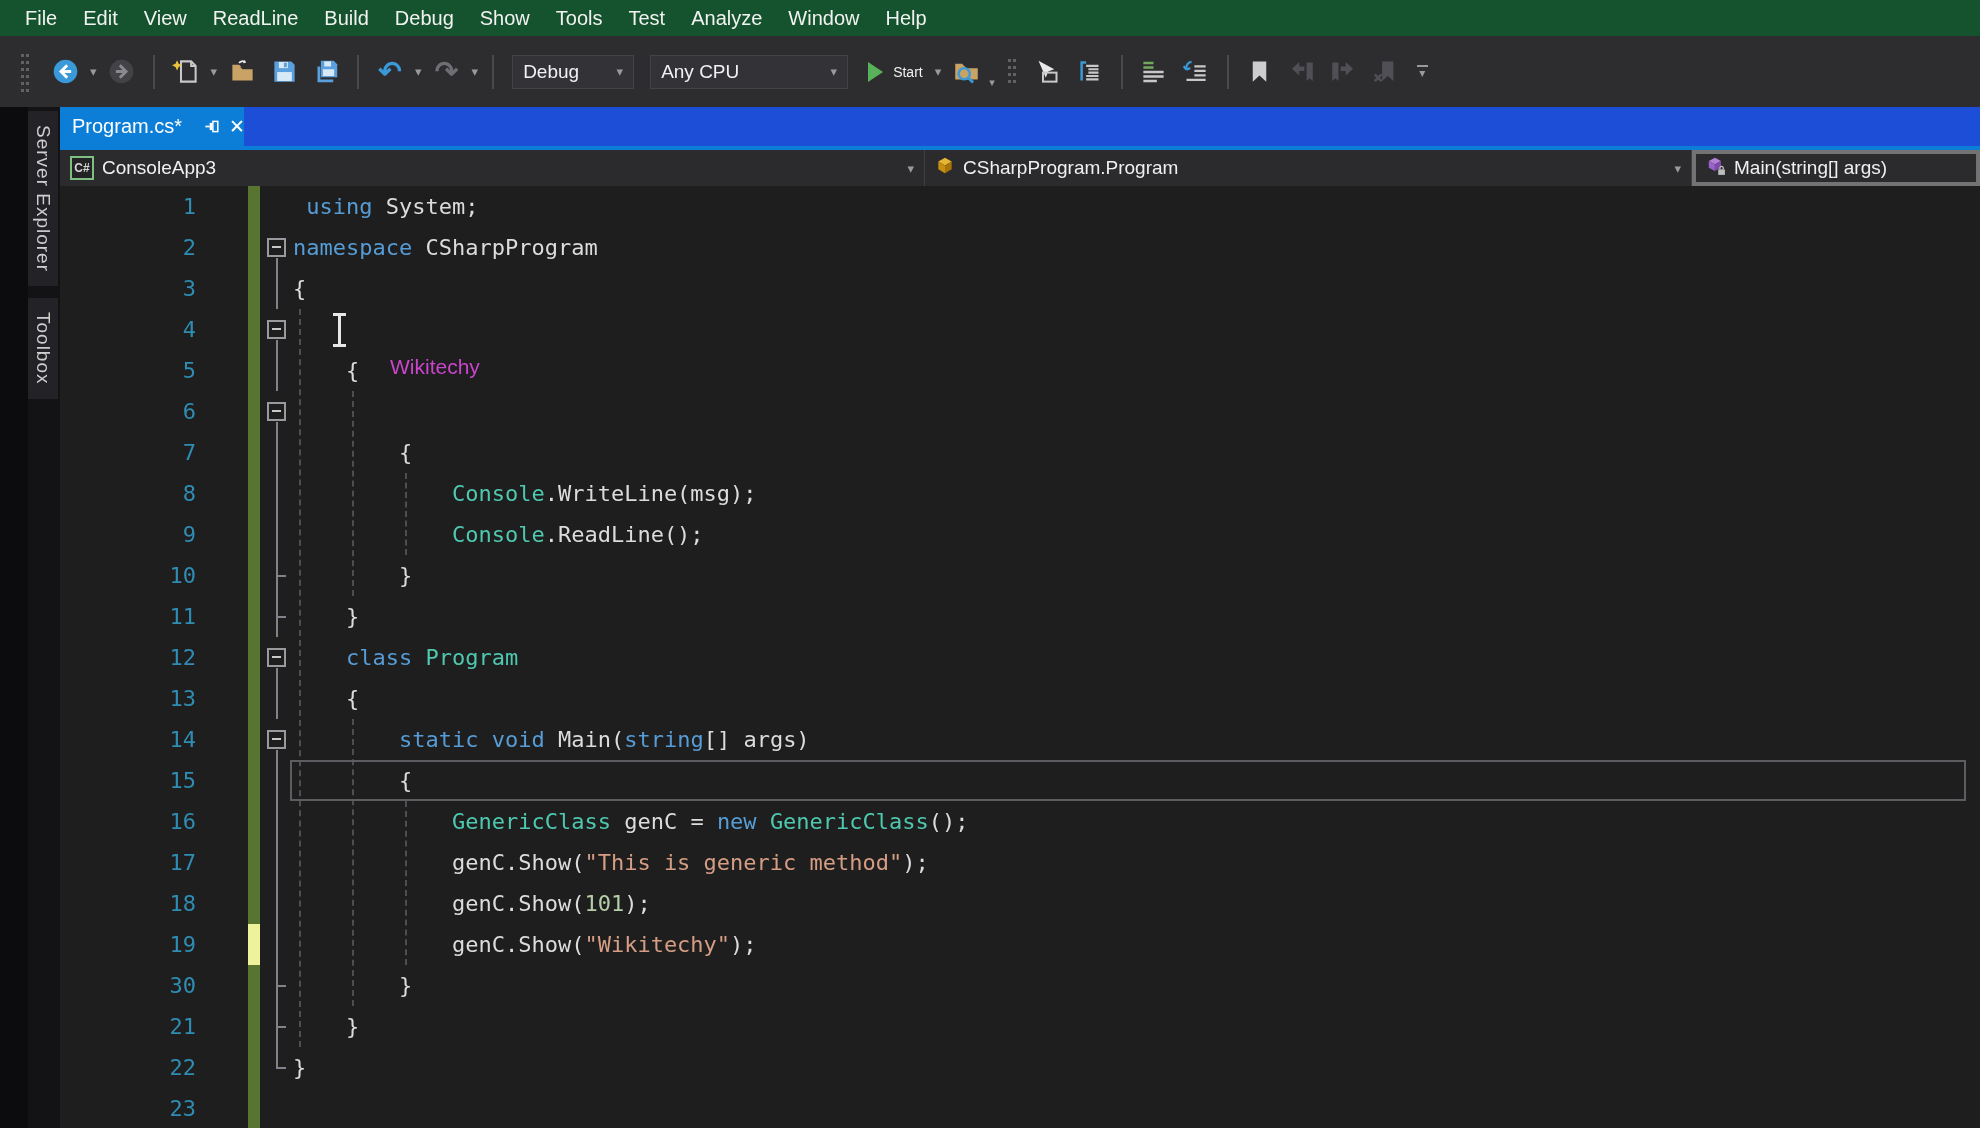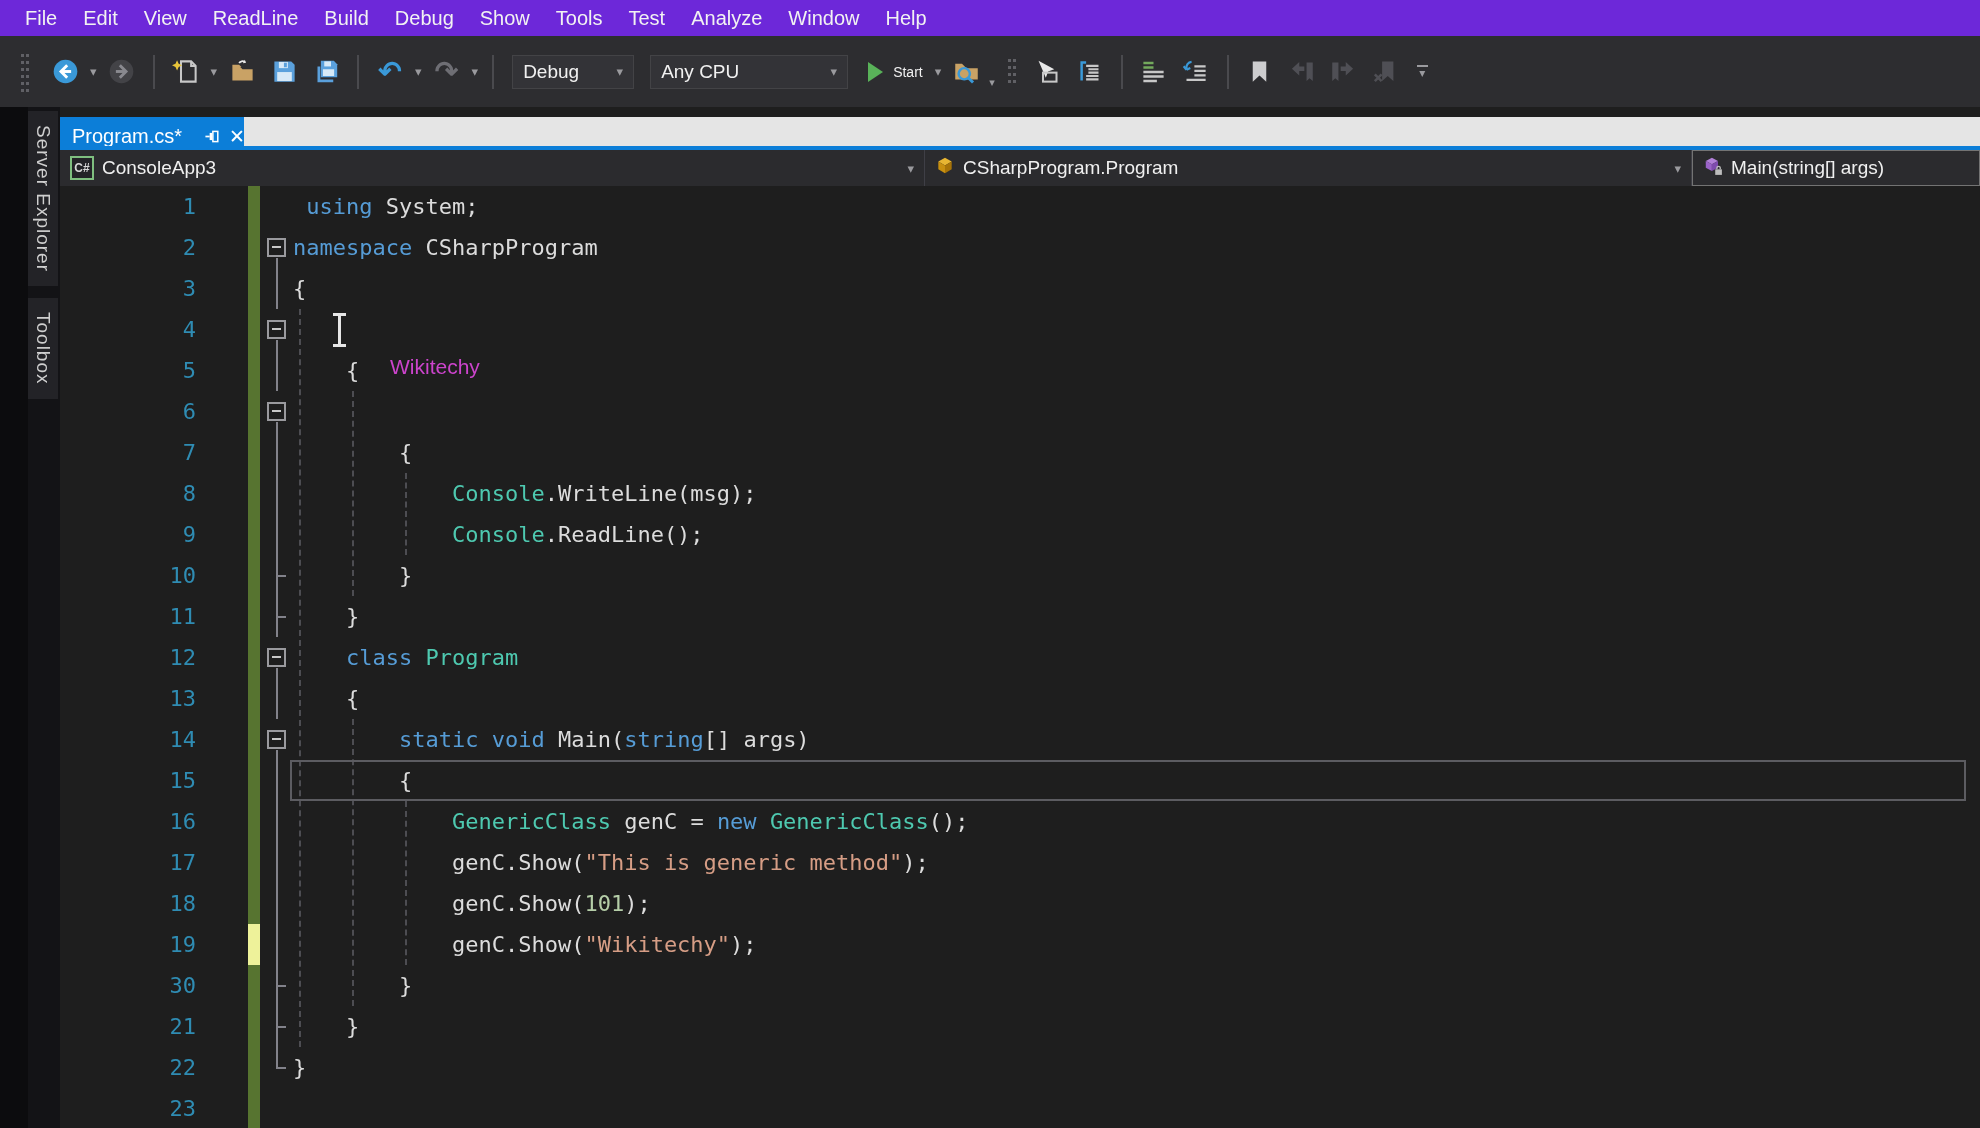--- a/index.html
+++ b/index.html
@@ -3,21 +3,21 @@
 <meta charset="utf-8">
 <style>
   * { margin:0; padding:0; box-sizing:border-box; }
   html,body { background:#111; }
   .window {
     position:relative; width:1980px; height:1128px; overflow:hidden;
     background:#1e1e1e; font-family:"Liberation Sans", sans-serif;
   }
   
   .menubar { position:absolute; left:0; top:0; width:100%; height:36px;
-    background:#6d28d9; display:flex; align-items:center; padding-left:12px; }
+    background:#14532d; display:flex; align-items:center; padding-left:12px; }
   .menu-item { padding:0 13px; font-size:20px; color:#f2f2f2; line-height:36px; cursor:default; }
   
   .toolbar { position:absolute; left:0; top:36px; width:100%; height:71px;
     background:#2d2d30; display:flex; align-items:center; padding-left:16px; }
   .tb-grip { width:10px; height:40px; margin:0 14px 0 4px;
     background-image:radial-gradient(circle,#606065 1.5px,transparent 1.6px);
     background-size:5px 7px; }
   .tb-grip.small { height:30px; margin:0 10px; }
   .tb-sep { width:2px; height:34px; background:#4a4a4e; margin:0 10px; }
   .tb-icon { width:32px; height:32px; display:flex; align-items:center; justify-content:center; margin:0 5px; }
@@ -35,36 +35,36 @@
   .tb-overflow { display:flex; flex-direction:column; align-items:center; color:#9a9a9e; margin-left:10px; }
   .tb-overflow .bar { width:11px; height:2px; background:#9a9a9e; margin-bottom:1px; }
   .tb-overflow .car { font-size:12px; line-height:10px; }
   
   .left-zone { position:absolute; left:0; top:107px; width:60px; bottom:0; background:#131316; }
   .left-strip { position:absolute; left:0; top:0; width:28px; height:100%; background:#0c0c0e; }
   .side-tabs { position:absolute; left:28px; top:4px; width:30px; }
   .side-tab { writing-mode:vertical-rl; color:#cfcfcf; background:#232327; font-size:19px;
     padding:14px 4px; margin-bottom:12px; letter-spacing:1px; }
   
-  .tabrow { position:absolute; left:60px; top:117px; right:0; height:39px; background:#e5e5e5; }
+  .tabrow { position:absolute; left:60px; top:107px; right:0; height:39px; background:#1d4ed8; }
   .tab { position:absolute; left:0; top:0; height:39px; width:184px; background:var(--tabblue,#0c7ed8);
     color:#fff; display:flex; align-items:center; padding:0 12px; font-size:20px; }
   .tab-title { margin-right:14px; }
   .tab .ticon { display:flex; align-items:center; margin-left:8px; }
   .tab .close { font-size:19px; line-height:1; }
   .blue-line { position:absolute; left:60px; top:146px; right:0; height:4px; background:var(--tabblue,#0c7ed8); }
   
   .navbar { position:absolute; left:60px; top:150px; right:0; height:36px; background:#2b2b2e; display:flex; }
   .nav-section { display:flex; align-items:center; justify-content:space-between;
     border-right:1px solid #3f3f46; font-size:19px; color:#f0f0f0; padding:0 10px; }
   .nav-left { display:flex; align-items:center; gap:8px; }
   .nav-caret { color:#9a9a9e; font-size:13px; }
   .nav-s1 { flex:0 0 865px; }
   .nav-s2 { flex:0 0 767px; }
-  .nav-s3 { flex:1; border:1px solid #737373; }
+  .nav-s3 { flex:1; border:4px solid #737373; }
   .csproj { width:24px; height:24px; border:2px solid #7fbf7f; background:#232327; color:#d8d8d8;
     font-size:12px; font-weight:bold; display:flex; align-items:center; justify-content:center; }
   
   .editor { position:absolute; left:60px; top:186px; right:0; bottom:0; background:#1e1e1e;
     font-family:"DejaVu Sans Mono", monospace; font-size:22px; }
   .row { display:flex; height:41px; line-height:41px; }
   .c-num { flex:0 0 188px; text-align:right; padding-right:52px; color:var(--ln,#2f8cb3); }
   .c-bar { flex:0 0 12px; background:var(--green,#577430); }
   .row.ychange .c-bar { background:var(--yellow,#eef29a); }
   .c-out { flex:0 0 30px; position:relative; }

